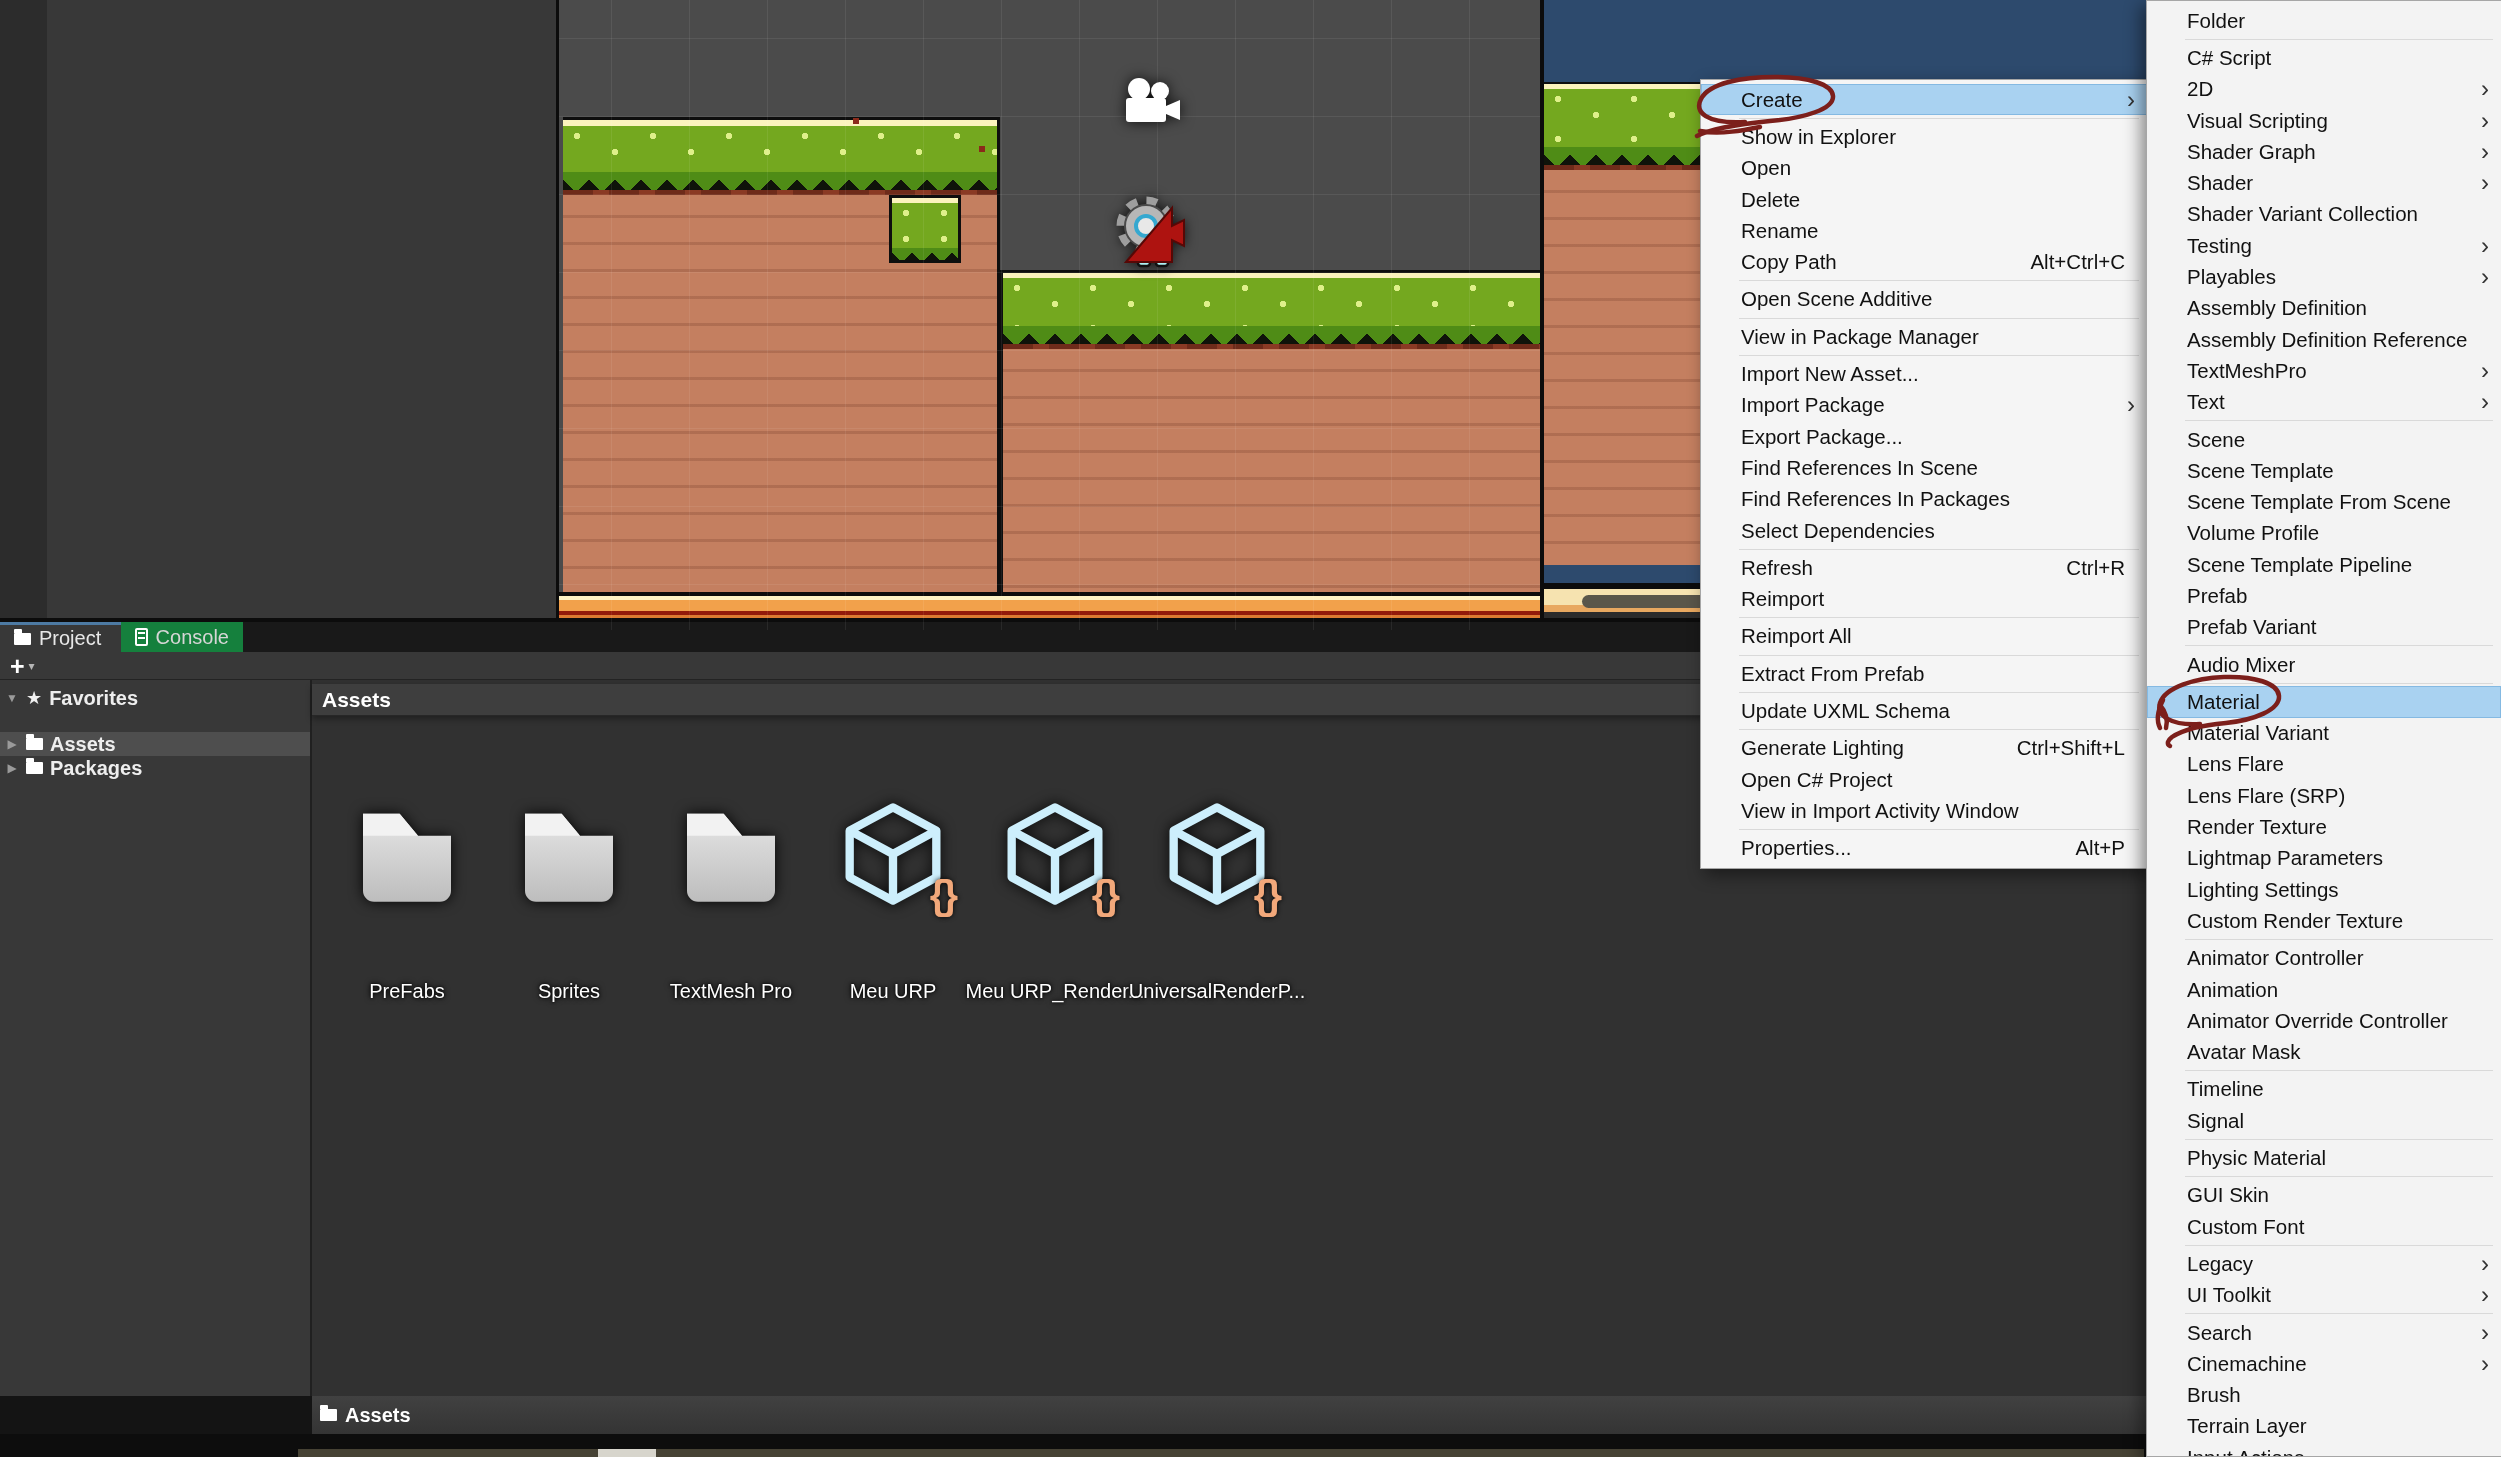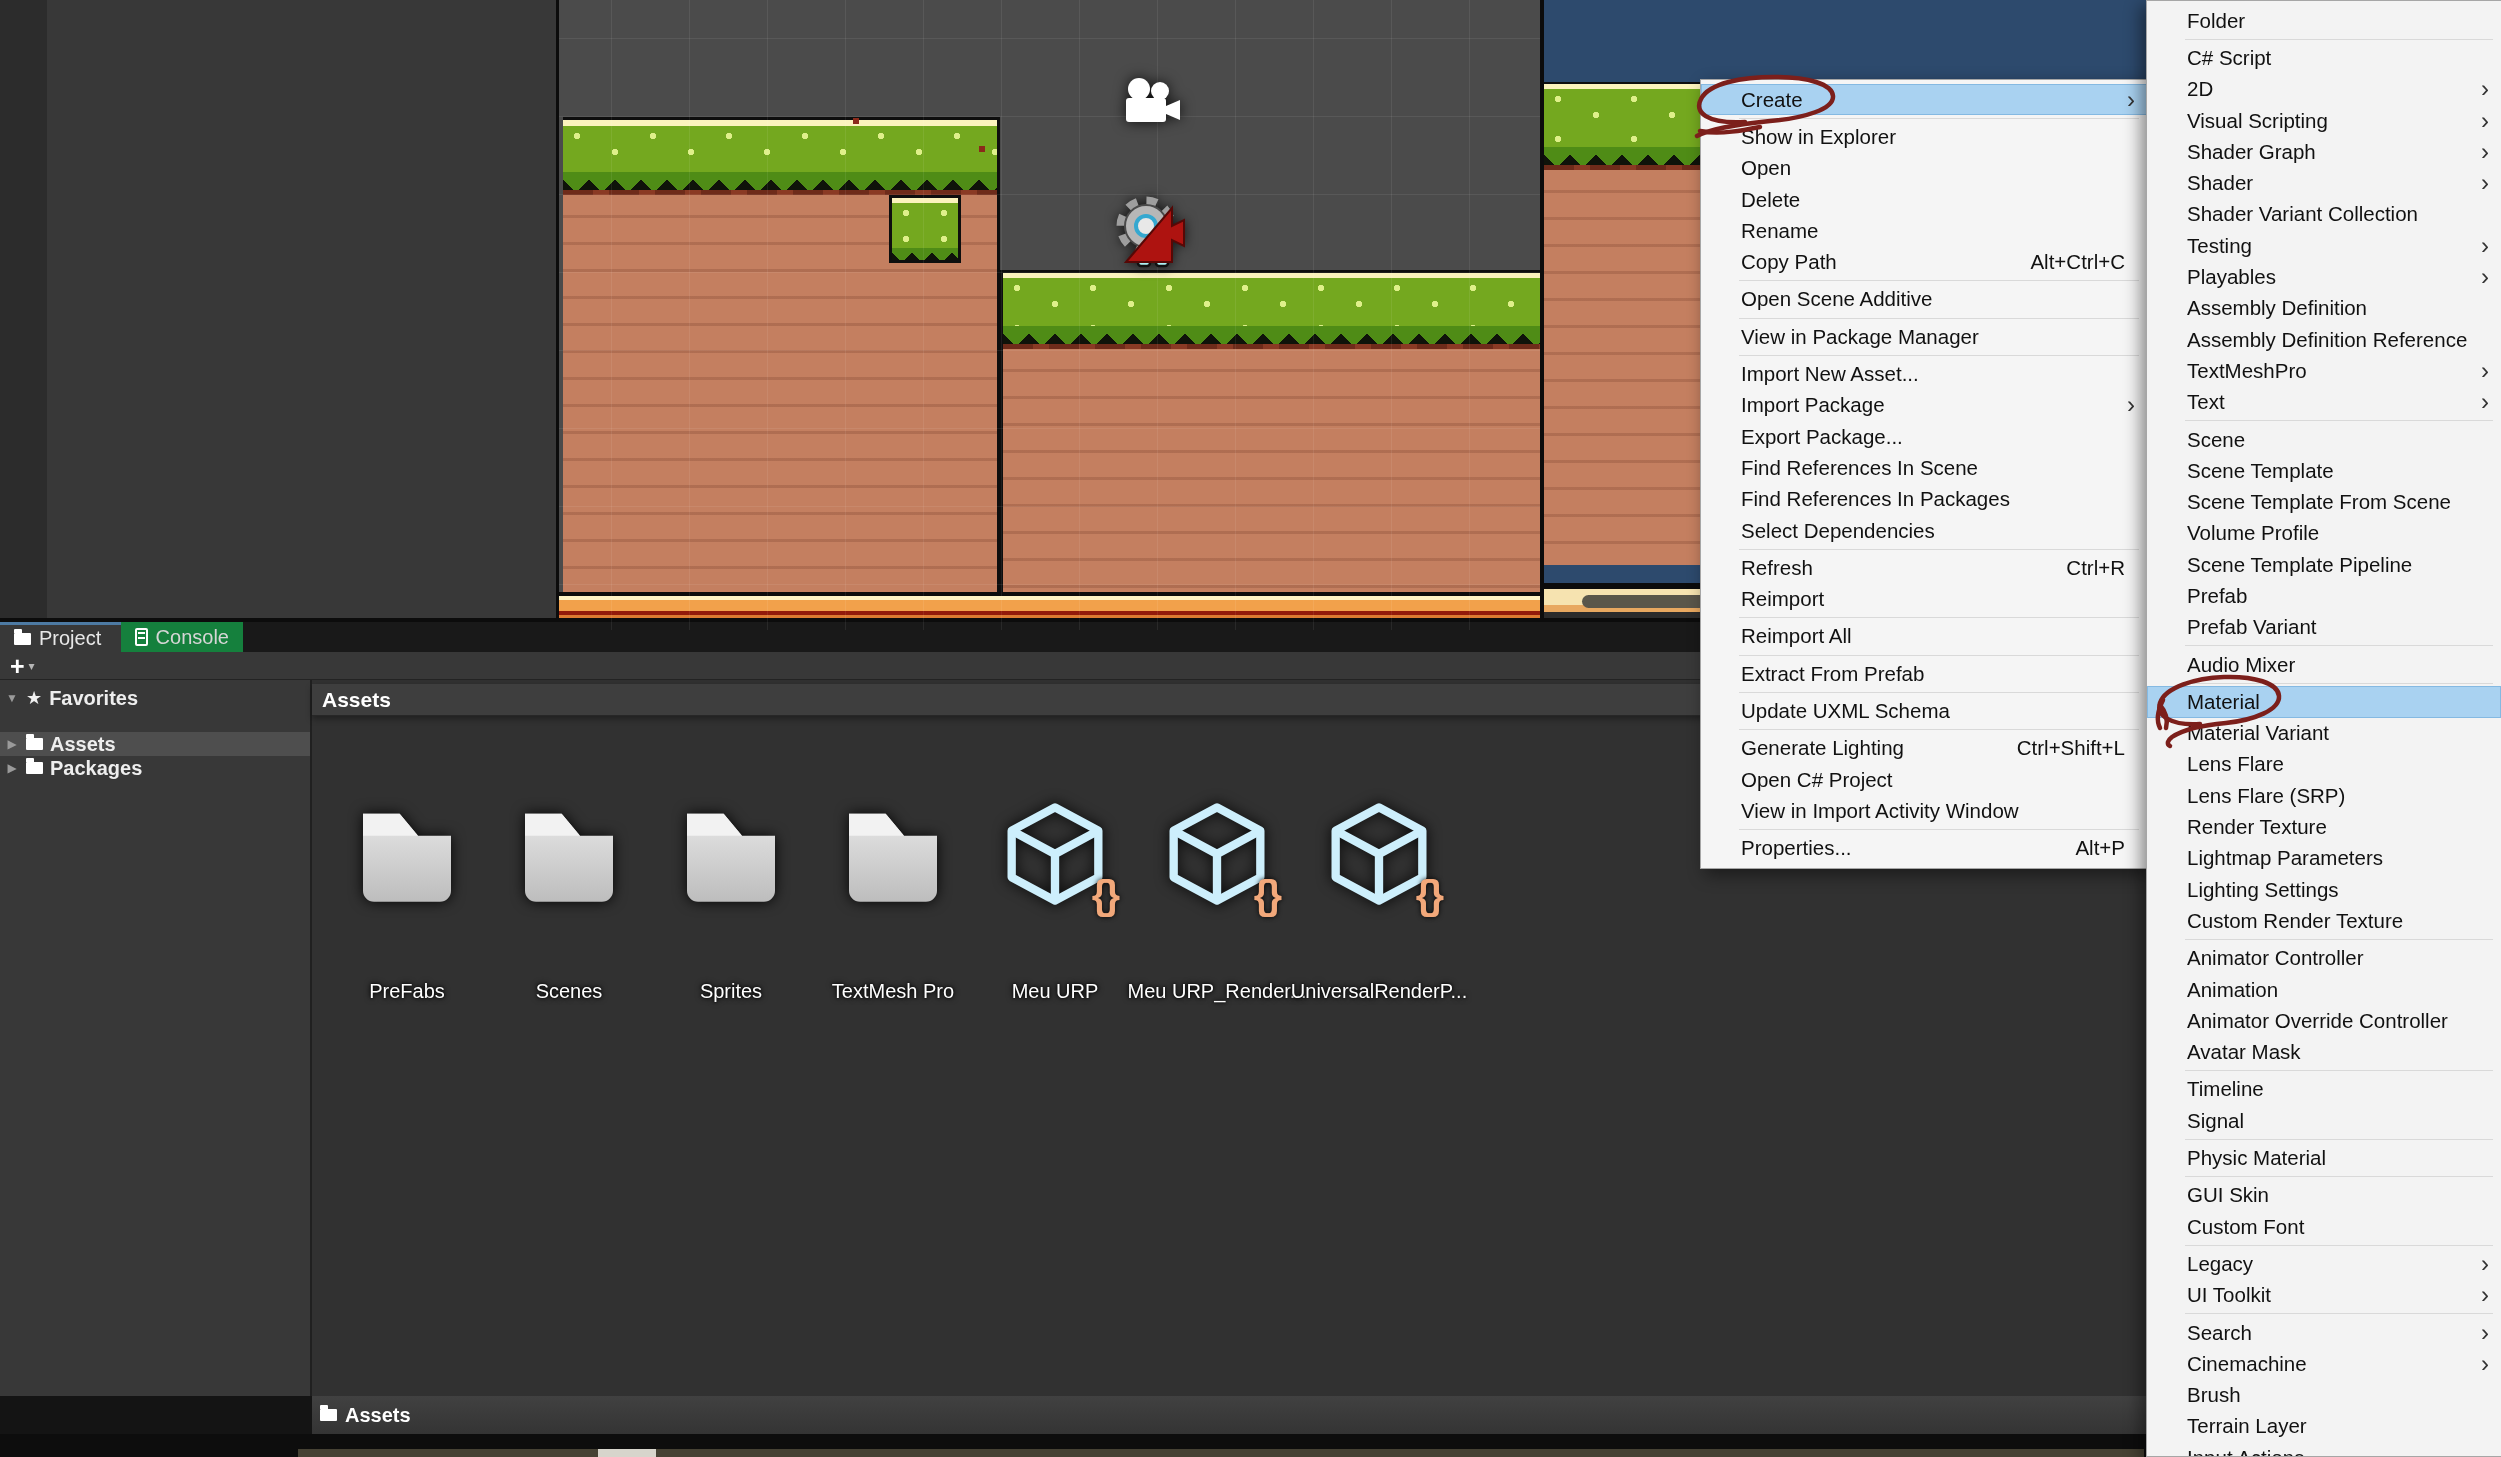--- a/index.html
+++ b/index.html
@@ -227,69 +227,53 @@
           </linearGradient>
           </defs>
           <path d="M12 14 h20 l10 12 h18 v30 a6 6 0 0 1 -6 6 H18 a6 6 0 0 1 -6 -6 z" fill="url(#fg)"></path>
           <path d="M12 14 h20 l10 12 h-30 z" fill="#f2f2f2"></path>
         </svg>
 
       </div>
       <div class="asset-label">PreFabs</div>
     </div>
 
+
+
     <div class="asset-cell">
       <div class="asset-icon-wrap">
         <svg width="132" height="132" viewBox="0 0 72 72">
           <defs>
             <linearGradient id="fg" x1="0" y1="0" x2="0" y2="1">
             <stop offset="0" stop-color="#e6e6e6"></stop>
               <stop offset="1" stop-color="#bdbdbd"></stop>
           </linearGradient>
           </defs>
           <path d="M12 14 h20 l10 12 h18 v30 a6 6 0 0 1 -6 6 H18 a6 6 0 0 1 -6 -6 z" fill="url(#fg)"></path>
           <path d="M12 14 h20 l10 12 h-30 z" fill="#f2f2f2"></path>
         </svg>
 
       </div>
-      <div class="asset-label">Scenes</div>
-    </div>
-
+      <div class="asset-label">Sprites</div>
+    </div>
 
     <div class="asset-cell">
       <div class="asset-icon-wrap">
         <svg width="132" height="132" viewBox="0 0 72 72">
           <defs>
             <linearGradient id="fg" x1="0" y1="0" x2="0" y2="1">
             <stop offset="0" stop-color="#e6e6e6"></stop>
               <stop offset="1" stop-color="#bdbdbd"></stop>
           </linearGradient>
           </defs>
           <path d="M12 14 h20 l10 12 h18 v30 a6 6 0 0 1 -6 6 H18 a6 6 0 0 1 -6 -6 z" fill="url(#fg)"></path>
           <path d="M12 14 h20 l10 12 h-30 z" fill="#f2f2f2"></path>
         </svg>
 
       </div>
-      <div class="asset-label">Sprites</div>
-    </div>
-
-    <div class="asset-cell">
-      <div class="asset-icon-wrap">
-        <svg width="132" height="132" viewBox="0 0 72 72">
-          <defs>
-            <linearGradient id="fg" x1="0" y1="0" x2="0" y2="1">
-            <stop offset="0" stop-color="#e6e6e6"></stop>
-              <stop offset="1" stop-color="#bdbdbd"></stop>
-          </linearGradient>
-          </defs>
-          <path d="M12 14 h20 l10 12 h18 v30 a6 6 0 0 1 -6 6 H18 a6 6 0 0 1 -6 -6 z" fill="url(#fg)"></path>
-          <path d="M12 14 h20 l10 12 h-30 z" fill="#f2f2f2"></path>
-        </svg>
-
-      </div>
       <div class="asset-label">TextMesh Pro</div>
     </div>
 
     <div class="asset-cell">
       <div class="asset-icon-wrap">
 
         <svg width="120" height="120" viewBox="0 0 72 72">
           <g fill="none" stroke="#cdeffc" stroke-width="5" stroke-linejoin="round">
             <path d="M36 8 L62 22 V50 L36 64 L10 50 V22 Z"></path>
             <path d="M10 22 L36 36 L62 22 M36 36 V64"></path>

